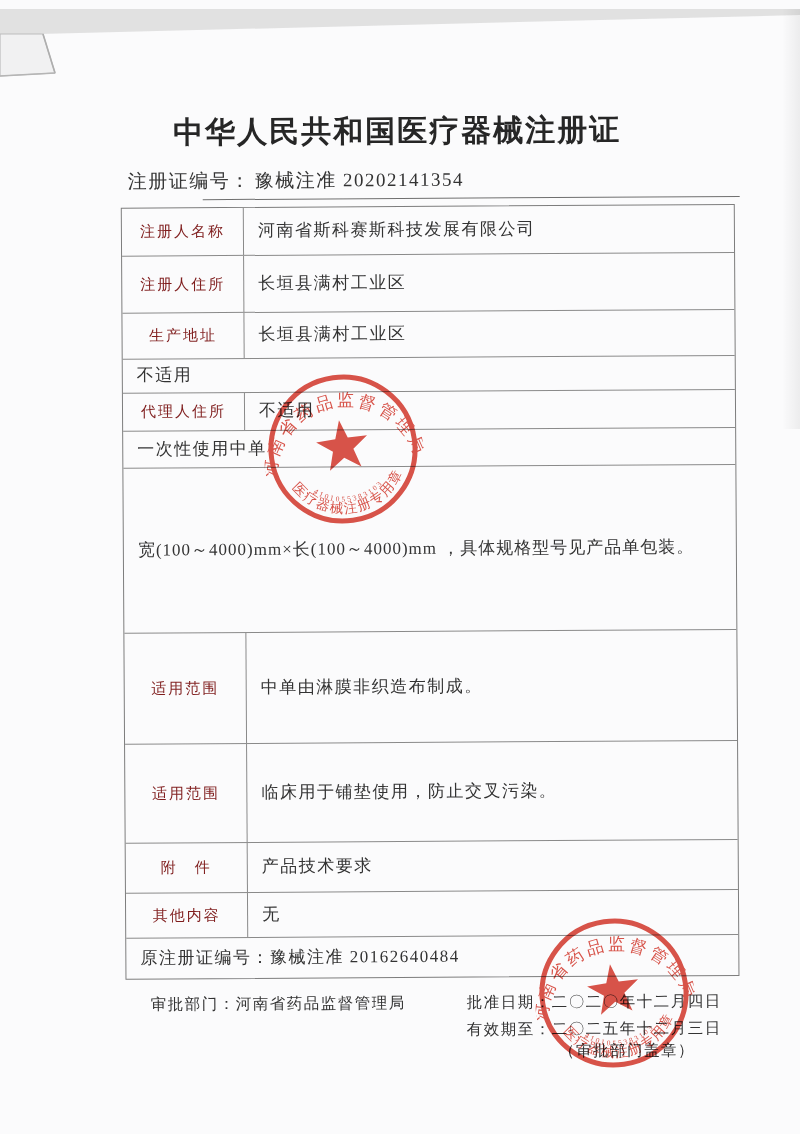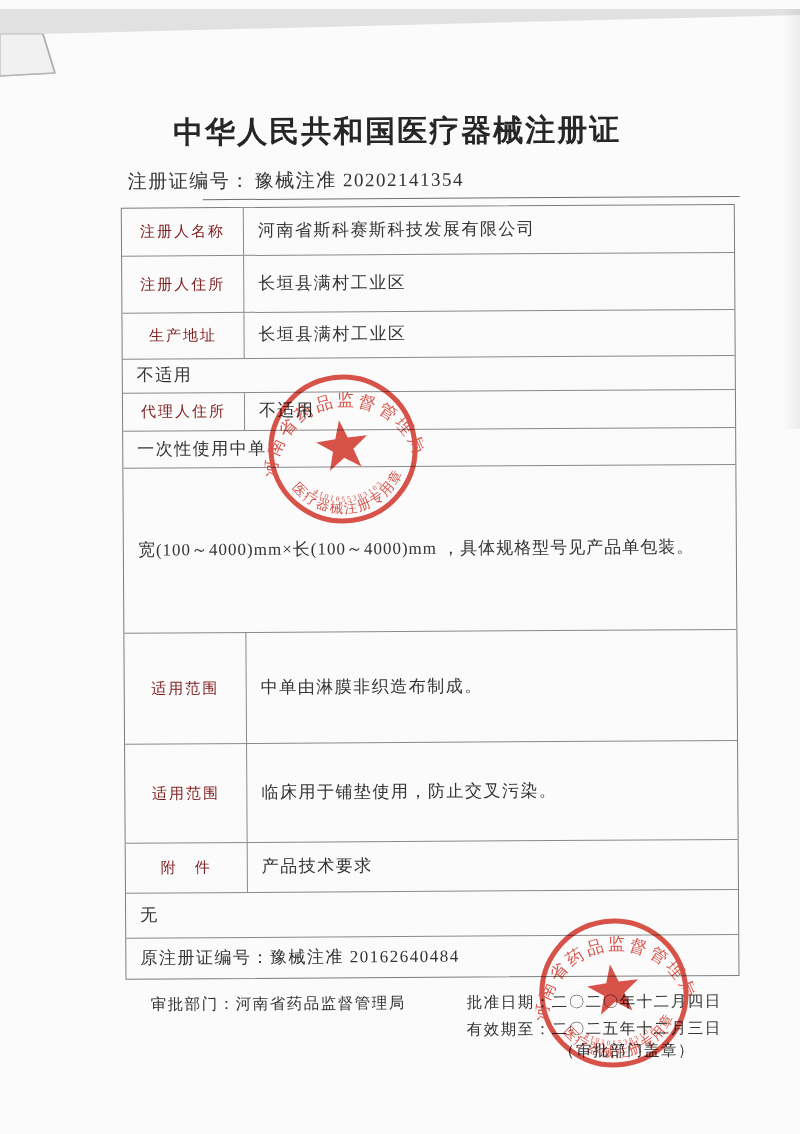--- a/index.html
+++ b/index.html
@@ -125,20 +125,21 @@
       </div>
       <div class="trow" style="height:99px">
         <div class="tlabel">适用范围</div>
         <div class="tvalue">临床用于铺垫使用，防止交叉污染。</div>
       </div>
       <div class="trow" style="height:50px">
         <div class="tlabel">附　件</div>
         <div class="tvalue">产品技术要求</div>
       </div>
       <div class="trow" style="height:45px">
+        <div class="tlabel">其他内容</div>
         <div class="tvalue">无</div>
       </div>
       <div class="trow" style="height:40px">
         <div class="tvalue">原注册证编号：豫械注准 20162640484</div>
       </div>
     </div>
 
     <div class="footer-line f-dept">审批部门：河南省药品监督管理局</div>
     <div class="footer-line f-date">批准日期：二〇二〇年十二月四日</div>
     <div class="footer-line f-valid">有效期至：二〇二五年十二月三日</div>

